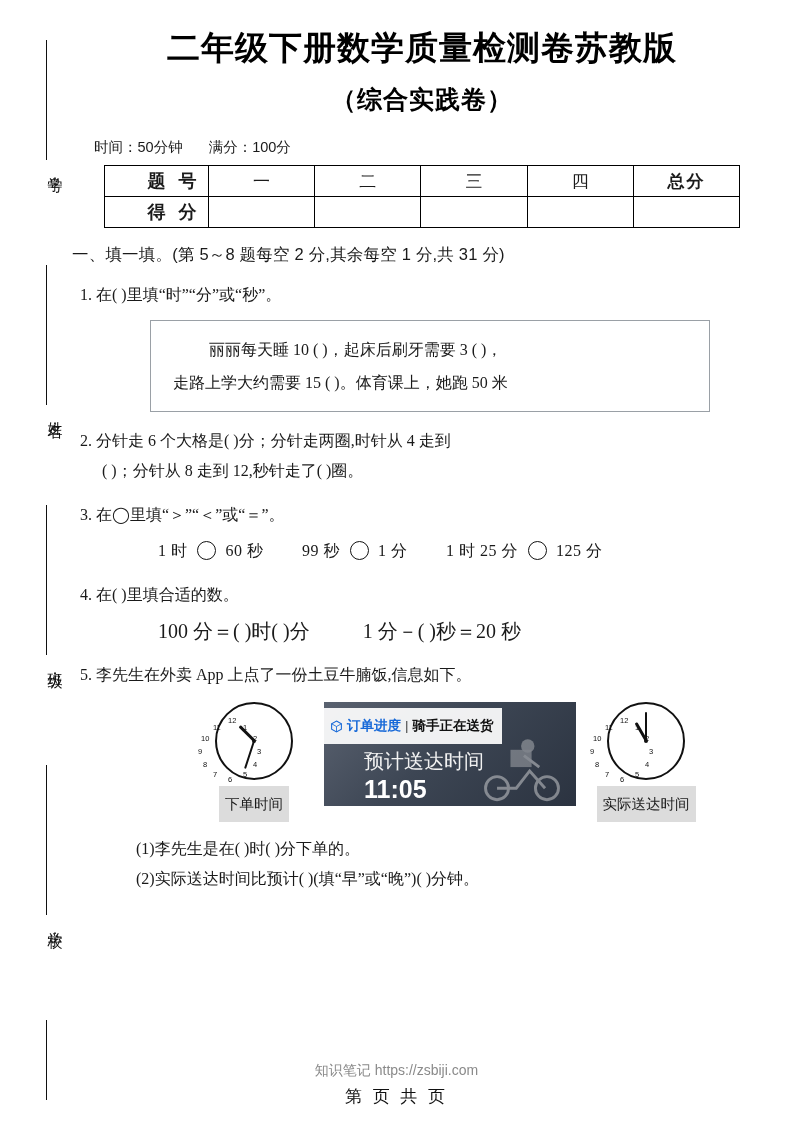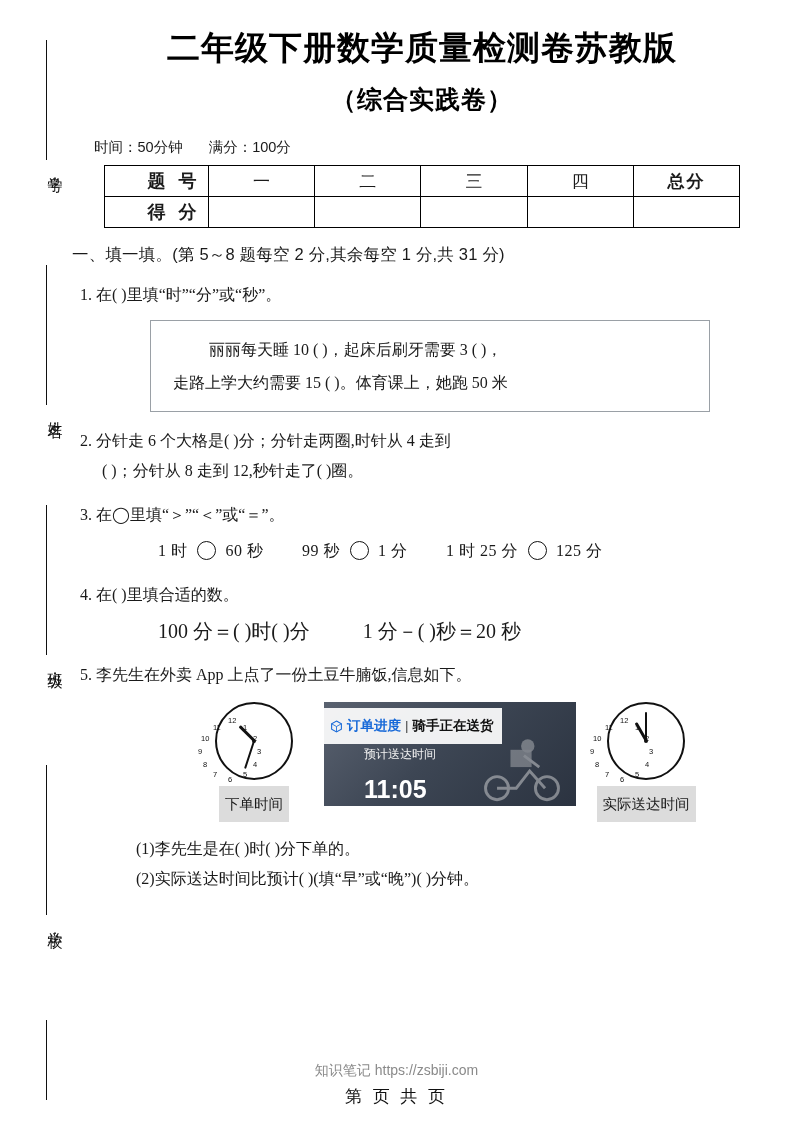--- a/index.html
+++ b/index.html
@@ -216,22 +216,22 @@
     color: #111;
     font-family: "Liberation Sans", sans-serif;
     font-weight: bold;
     font-size: 13.5px;
     padding: 3px 8px 3px 6px;
     display: flex; align-items: center; gap: 4px;
   }
   .appcard .bar .bluetxt { color: #1769d8; }
   .appcard .bar .sep { color: #444; font-weight: normal; }
   .appcard .eta {
-    position: absolute; left: 40px; top: 37px;
-    font-size: 12px;
+    position: absolute; left: 40px; top: 44px;
+    font-size: 20px;
     font-family: "Liberation Sans", sans-serif;
     color: #f2f2f2;
   }
   .appcard .time {
     position: absolute; left: 40px; top: 72px;
     font-size: 25px;
     font-weight: bold;
     font-family: "Liberation Sans", sans-serif;
     color: #ffffff;
   }

